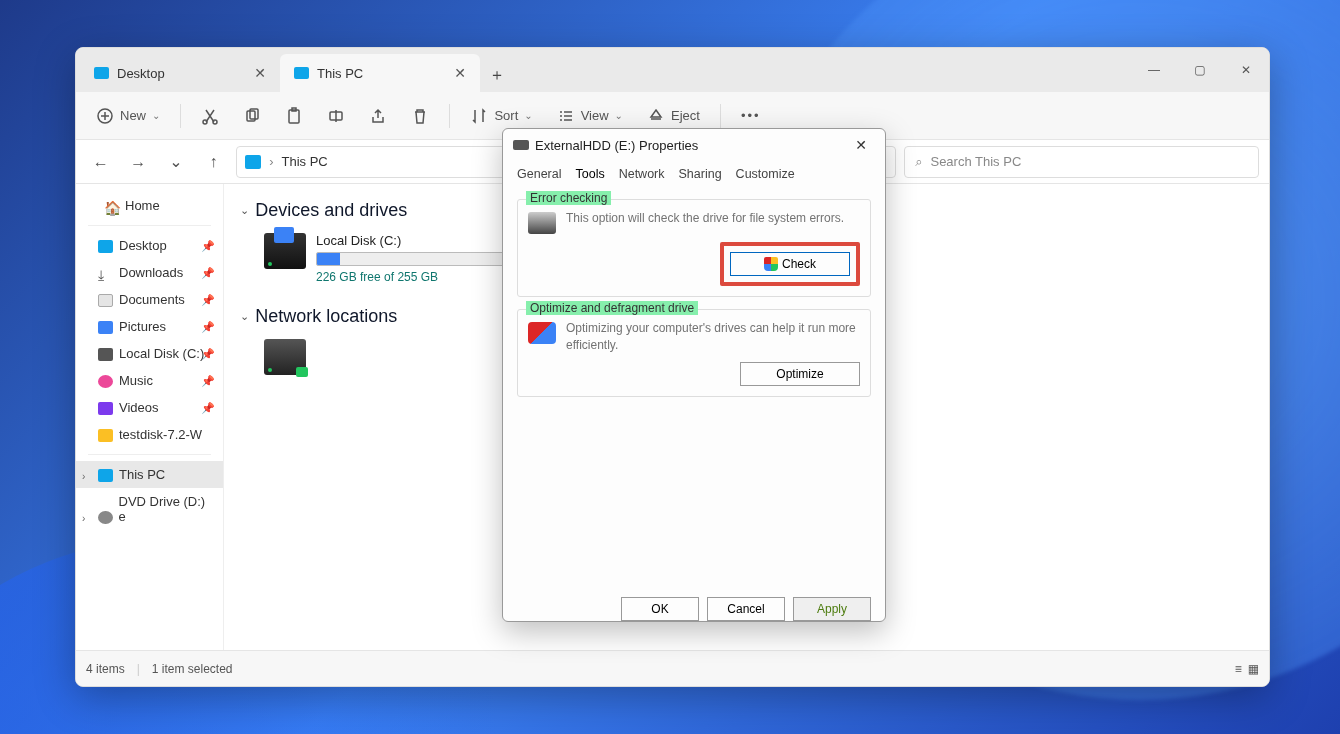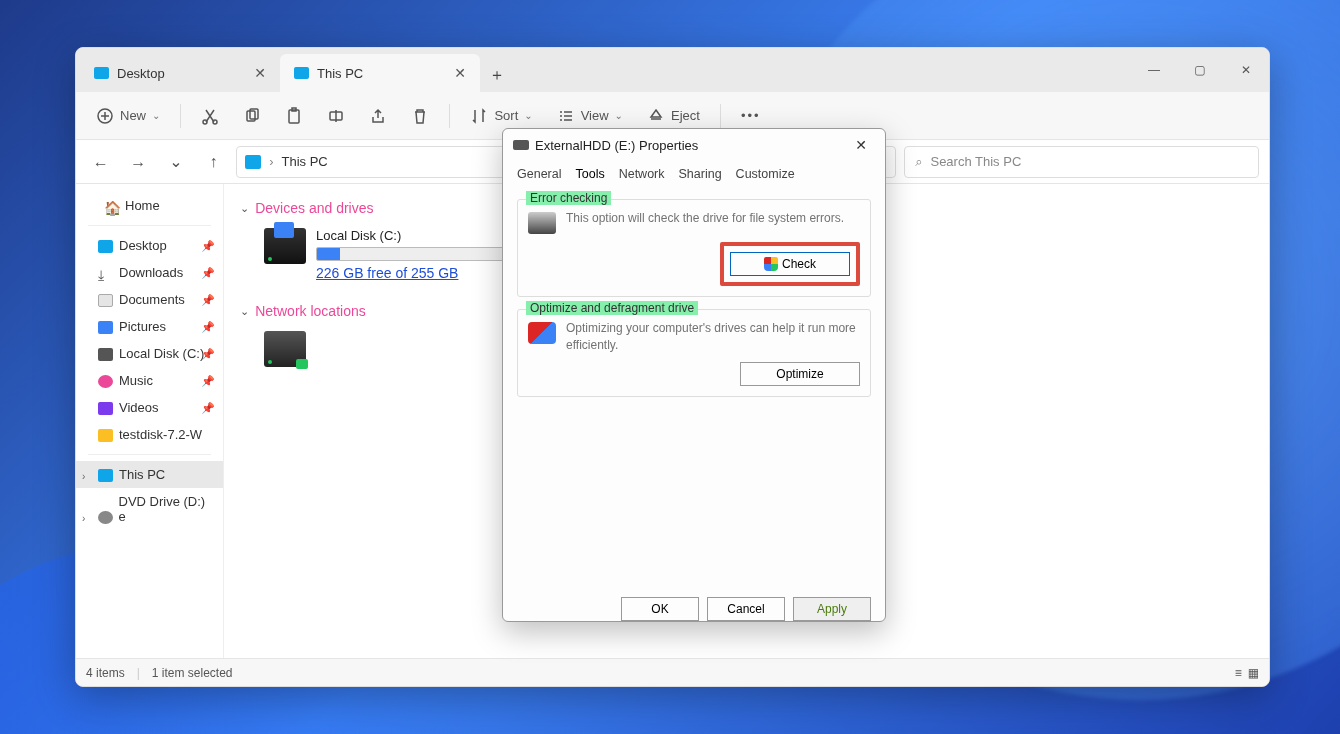--- a/index.html
+++ b/index.html
@@ -50,38 +50,38 @@
   .ic-doc { background: #e5e5e5; border:1px solid #aaa;}
   .ic-pic { background: #3b82f6; }
   .ic-disk { background: #555; }
   .ic-music { background: #ec4899; border-radius:50%;}
   .ic-vid { background: #7c3aed; }
   .ic-folder { background: #fbbf24; }
   .ic-pc { background: #0ea5e9; }
   .ic-dvd { background: #888; border-radius:50%;}
 
   .main { flex: 1; padding: 10px 16px; overflow: auto; position: relative; }
-  .section-hdr { font-size: 14px; color: #ec4899; display: flex; align-items: center; gap: 6px; padding: 6px 0; }
+  .section-hdr { font-size: 18px; color: #0f172a; display: flex; align-items: center; gap: 6px; padding: 6px 0; }
   .section-hdr::before { content: '⌄'; font-size: 11px; color: #555; }
   .drive-row { display: flex; gap: 40px; flex-wrap: wrap; padding-left: 18px; }
   .drive { width: 260px; padding: 6px; display: flex; gap: 10px; border-radius: 3px;}
   .drive.selected { background: #cde6f7; }
   .drive-ic { width: 42px; height: 36px; background: linear-gradient(#ddd,#888); border-radius: 3px; position: relative; flex-shrink:0;}
   .drive-ic::after { content:''; position:absolute; bottom:3px; left:4px; width:4px; height:4px; background:#22c55e; border-radius:50%;}
   .drive-ic.local::before { content:''; position:absolute; top:-6px; left:10px; width:20px; height:16px; background:#3b82f6; border-radius:2px;}
   .drive-ic.local { background: linear-gradient(#333,#111);}
   .drive-ic.net { background: linear-gradient(#555,#222);}
   .drive-ic.net::before { content:''; position:absolute; bottom:-2px; left:32px; width:12px; height:10px; background:#22c55e; border-radius:2px;}
   .drive-info { flex: 1; font-size: 13px; color: #222; }
   .drive-bar { height: 14px; border: 1px solid #bbb; border-radius: 2px; margin: 4px 0; overflow: hidden; background:#eee;}
   .drive-fill { height: 100%; background: #3b82f6; }
   .drive-fill.red { background: #dc2626; }
-  .drive-free { font-size: 14px; color: #1d4ed8; text-decoration: underline; }
-
-  .statusbar { height: 28px; border-top: 1px solid #e5e5e5; display: flex; align-items: center; padding: 0 10px; font-size: 12px; color: #555; gap: 12px; background:#f7f7f7;}
+  .drive-free { font-size: 12px; color: #0f766e; }
+
+  .statusbar { height: 36px; border-top: 1px solid #e5e5e5; display: flex; align-items: center; padding: 0 10px; font-size: 12px; color: #555; gap: 12px; background:#f7f7f7;}
   .statusbar .viewic { margin-left: auto; display:flex; gap:6px;}
 
   
   .dialog { position: absolute; left: 502px; top: 128px; width: 384px; height: 494px; background: #fdfdfd; border: 1px solid #999; border-radius: 6px; box-shadow: 0 10px 30px rgba(0,0,0,0.25); display: flex; flex-direction: column; }
   .dlg-title { height: 32px; display: flex; align-items: center; padding: 0 10px; font-size: 13px; color: #222; }
   .dlg-title .hdd-ic { width: 16px; height: 10px; background: #555; border-radius: 2px; margin-right: 6px; display:inline-block;}
   .dlg-close { margin-left: auto; font-size: 14px; color: #333; cursor:pointer; padding: 2px 8px;}
   .dlg-tabs { display: flex; gap: 14px; padding: 0 14px; font-size: 12.5px; color: #444; }
   .dlg-tab { padding: 6px 0; }
   .dlg-tab.active { color: #000; border-bottom: 2px solid transparent; font-weight:500;}

